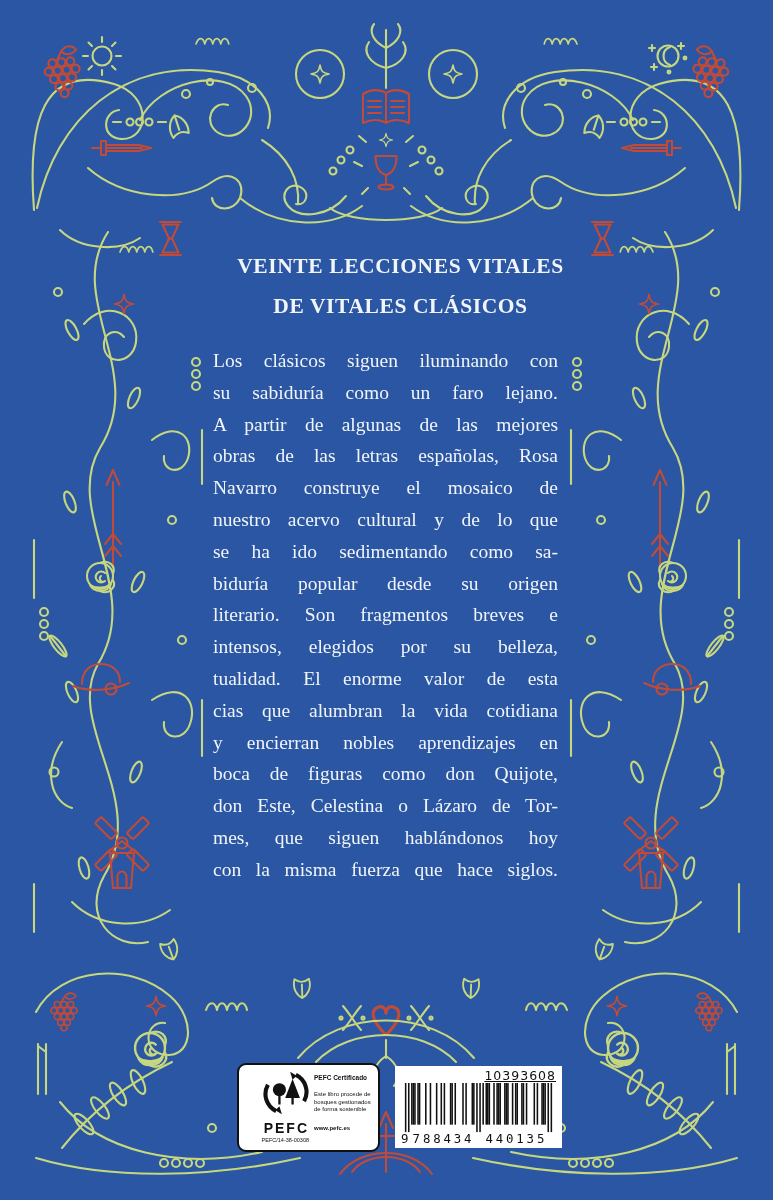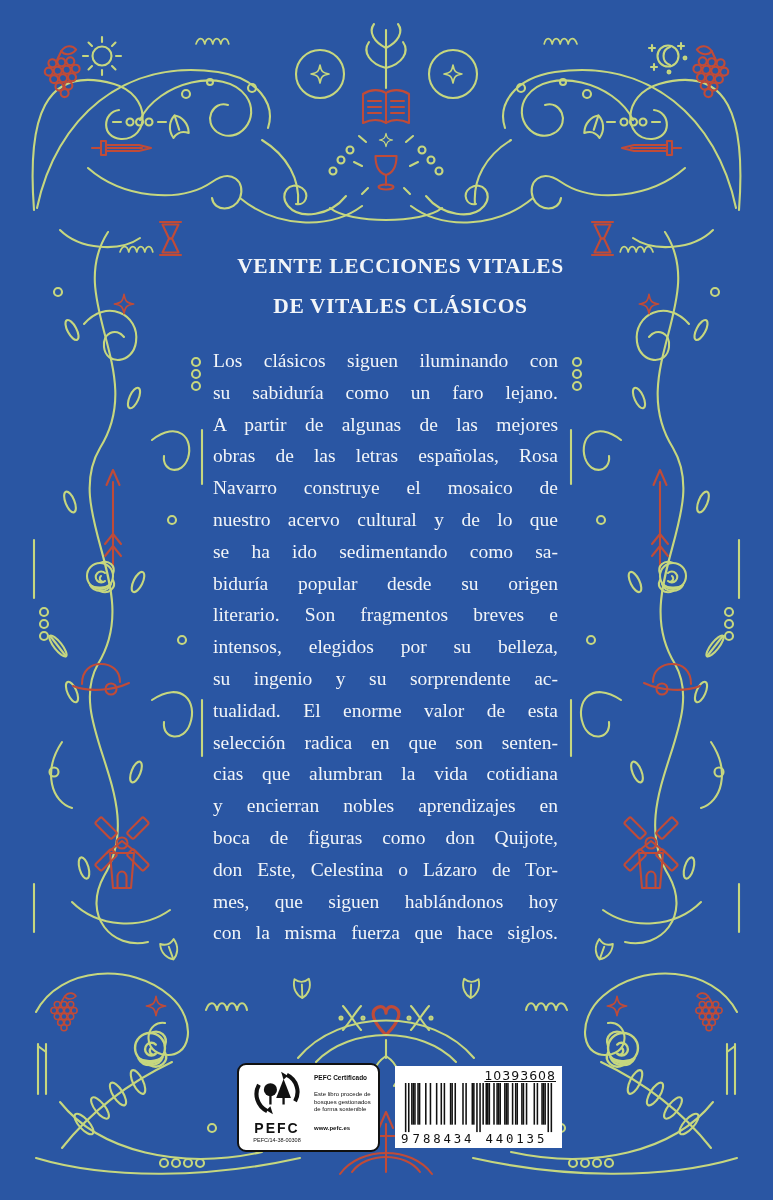--- a/index.html
+++ b/index.html
@@ -6,21 +6,21 @@
   .page{position:relative;width:773px;height:1200px;overflow:hidden;background:var(--bg,#2a56a3);font-family:"Liberation Sans",sans-serif;}
   #orn{position:absolute;left:0;top:0;z-index:0;}
   .title{position:absolute;left:0;right:0;top:246px;z-index:1;text-align:center;color:var(--text,#f2f5f8);
          font:700 21.5px/40px "Liberation Serif",serif;letter-spacing:.6px;margin-left:28px;}
   .body{position:absolute;left:213px;width:345px;top:345px;z-index:1;color:var(--text,#f2f5f8);
         font:19.5px/31.8px "Liberation Serif",serif;}
   .bline{text-align:justify;text-align-last:justify;height:31.8px;overflow:visible;}
   
   .pefc{position:absolute;left:237px;top:1063px;width:143px;height:89px;z-index:2;background:#fff;
         border:2px solid #111;border-radius:9px;box-sizing:border-box;display:flex;padding:4px 6px;gap:5px;color:#111;}
-  .pefc-left{width:64px;text-align:center;}
+  .pefc-left{width:64px;text-align:right;}
   .pefc-word{font:700 14px/14px "Liberation Sans",sans-serif;letter-spacing:2px;margin-top:0px;}
   .pefc-code{font:5.5px/7px "Liberation Sans",sans-serif;margin-top:2px;white-space:nowrap;}
   .pefc-right{flex:1;padding-top:5px;}
   .pefc-head{font:700 6.5px/8px "Liberation Sans",sans-serif;}
   .pefc-body{margin-top:9px;}
   .pefc-bl{font:6px/7.5px "Liberation Sans",sans-serif;}
   .pefc-web{font:700 6px/8px "Liberation Sans",sans-serif;margin-top:10px;}
   
   .bclabel{position:absolute;left:395px;top:1066px;width:167px;height:82px;z-index:2;background:#fff;
            box-sizing:border-box;padding:2px 6px 3px;color:#111;}
@@ -279,23 +279,21 @@
       <div class="bline">Los clásicos siguen iluminando con</div>
       <div class="bline">su sabiduría como un faro lejano.</div>
       <div class="bline">A partir de algunas de las mejores</div>
       <div class="bline">obras de las letras españolas, Rosa</div>
       <div class="bline">Navarro construye el mosaico de</div>
       <div class="bline">nuestro acervo cultural y de lo que</div>
       <div class="bline">se ha ido sedimentando como sa-</div>
       <div class="bline">biduría popular desde su origen</div>
       <div class="bline">literario. Son fragmentos breves e</div>
       <div class="bline">intensos, elegidos por su belleza,</div>
-      <div class="bline">su ingenio y su sorprendente ac-</div>
       <div class="bline">tualidad. El enorme valor de esta</div>
-      <div class="bline">selección radica en que son senten-</div>
       <div class="bline">cias que alumbran la vida cotidiana</div>
       <div class="bline">y encierran nobles aprendizajes en</div>
       <div class="bline">boca de figuras como don Quijote,</div>
       <div class="bline">don Este, Celestina o Lázaro de Tor-</div>
       <div class="bline">mes, que siguen hablándonos hoy</div>
       <div class="bline">con la misma fuerza que hace siglos.</div>
     </div>
 
   <div class="pefc">
     <div class="pefc-left">

